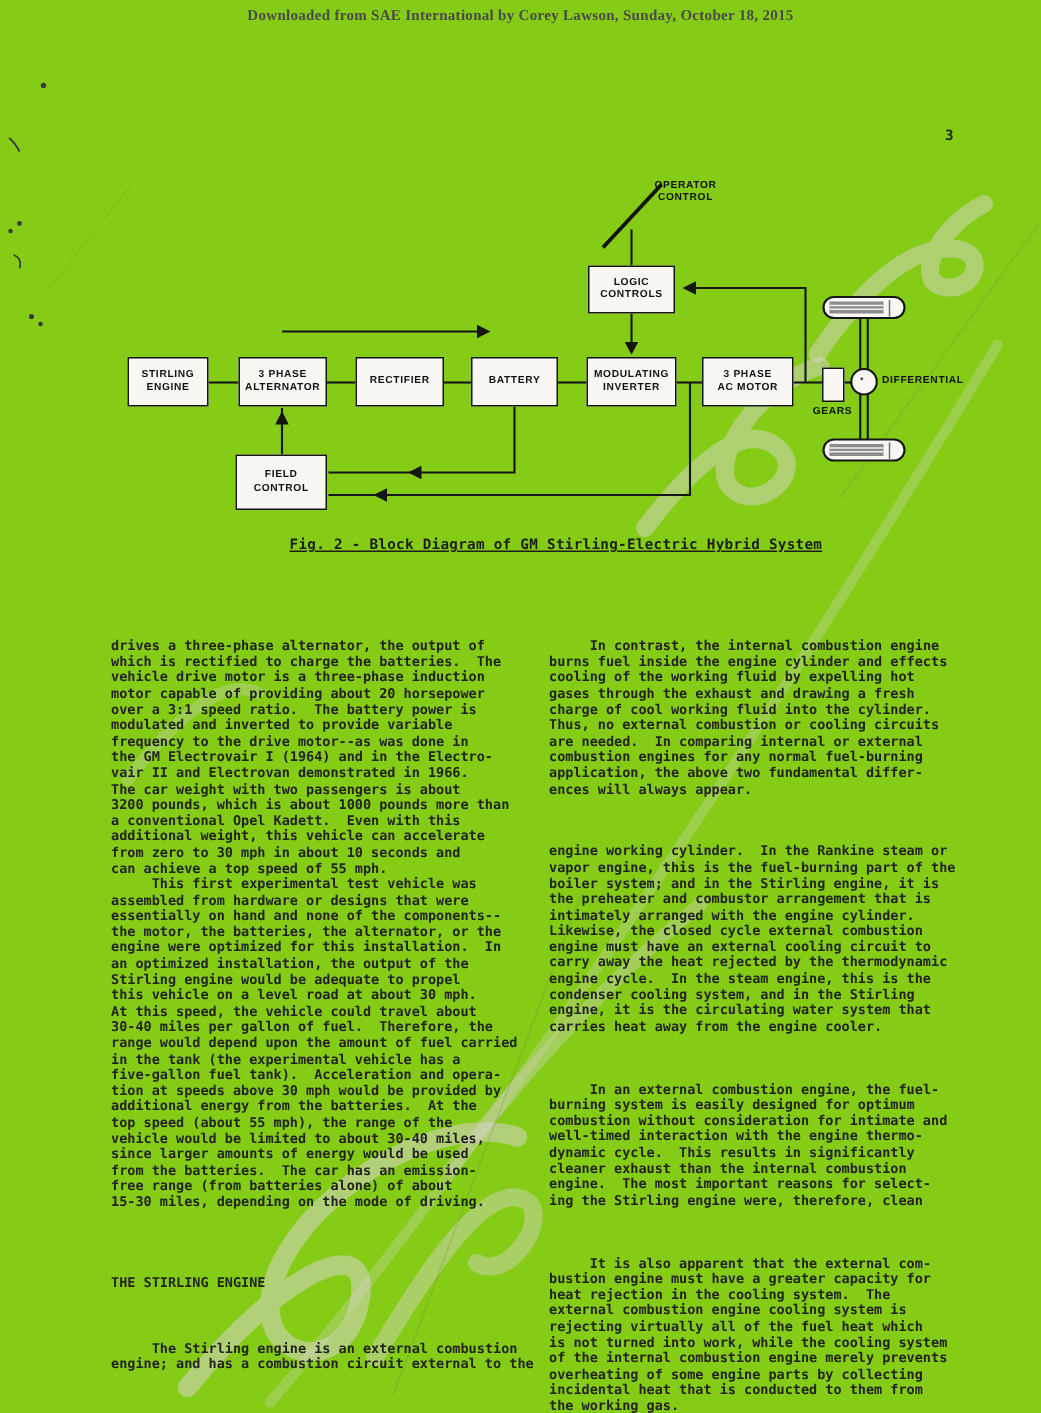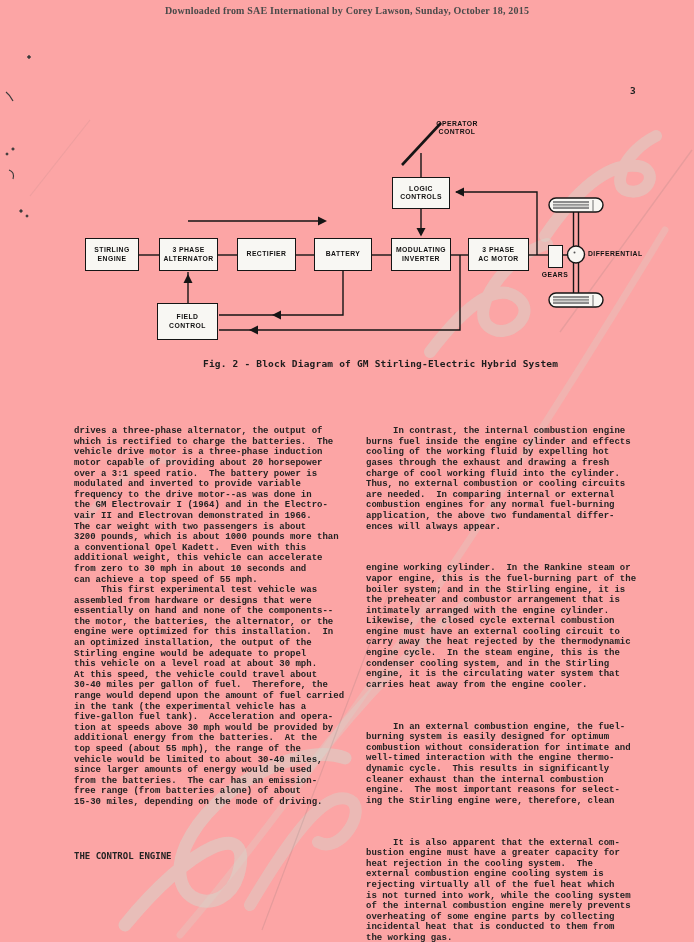--- a/index.html
+++ b/index.html
@@ -1,34 +1,34 @@
 <!DOCTYPE html>
 <html><head>
 <meta charset="utf-8">
 <style>
   html,body{margin:0;padding:0;background:#9a9a9a;}
-  .page{position:relative;width:694px;height:942px;background:#fca5a5;overflow:hidden;
+  .page{position:relative;width:694px;height:942px;background:#84cc16;overflow:hidden;
         font-family:"DejaVu Sans Mono",monospace;}
   .layer{position:absolute;left:0;top:0;}
   .hdr{position:absolute;left:0;top:5px;width:694px;text-align:center;
        font:bold 10px/12px "Liberation Serif",serif;color:#4a4a4a;letter-spacing:.2px;}
   .pagenum{position:absolute;left:630px;top:85px;font:bold 9.5px "DejaVu Sans Mono",monospace;color:#222;}
   .dbox{position:absolute;border:1.5px solid #151515;background:#f8f7f3;box-sizing:border-box;
         display:flex;align-items:center;justify-content:center;text-align:center;
         font:bold 6.8px/1.25 "Liberation Sans",sans-serif;letter-spacing:.45px;
         white-space:pre-line;color:#111;z-index:3;}
   .dlabel{position:absolute;font:bold 6.8px/1.25 "Liberation Sans",sans-serif;letter-spacing:.45px;
         white-space:pre-line;color:#111;z-index:3;}
-  .caption{position:absolute;left:203px;top:358px;font:bold 9.5px "DejaVu Sans Mono",monospace;
-        color:#1d1d1d;letter-spacing:.2px;z-index:3;}
+  .caption{position:absolute;left:193px;top:358px;font:bold 9.5px "DejaVu Sans Mono",monospace;
+        color:#1d1d1d;letter-spacing:.2px;z-index:3;text-decoration:underline;}
   .col{position:absolute;top:405px;font:bold 9px/10.6px "DejaVu Sans Mono",monospace;
         color:#232323;white-space:pre-wrap;z-index:3;}
   .col-left{left:74px;width:296px;}
   .col-right{left:366px;width:292px;}
-  .col .para{margin:0 0 10px 0;font-family:Liberation Mono, monospace;}
+  .col .para{margin:0 0 10px 0;}
   .col .heading{margin:12px 0 12px 0;}
   svg.diagram{z-index:2;}
   svg.underlay{z-index:1;}
 </style>
 </head>
 <body>
 
 <div class="page">
 
   <svg class="layer underlay" width="694" height="942" viewBox="0 0 694 942">
@@ -172,21 +172,23 @@
 in the tank (the experimental vehicle has a
 five-gallon fuel tank).  Acceleration and opera-
 tion at speeds above 30 mph would be provided by
 additional energy from the batteries.  At the
 top speed (about 55 mph), the range of the
 vehicle would be limited to about 30-40 miles,
 since larger amounts of energy would be used
 from the batteries.  The car has an emission-
 free range (from batteries alone) of about
 15-30 miles, depending on the mode of driving.</div>
-    <div class="heading">THE CONTROL ENGINE</div>
+    <div class="heading">THE STIRLING ENGINE</div>
+    <div class="para">     The Stirling engine is an external combustion
+engine; and has a combustion circuit external to the</div>
   </div>
 
   <div class="col col-right">
     <div class="para">     In contrast, the internal combustion engine
 burns fuel inside the engine cylinder and effects
 cooling of the working fluid by expelling hot
 gases through the exhaust and drawing a fresh
 charge of cool working fluid into the cylinder.
 Thus, no external combustion or cooling circuits
 are needed.  In comparing internal or external

